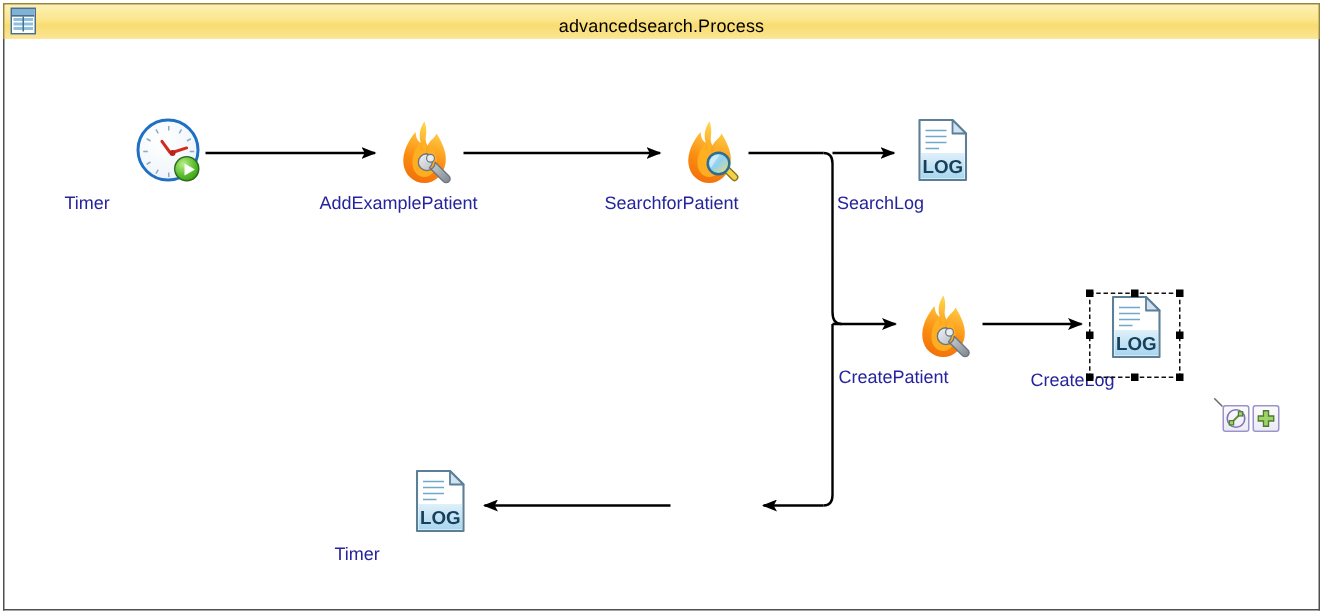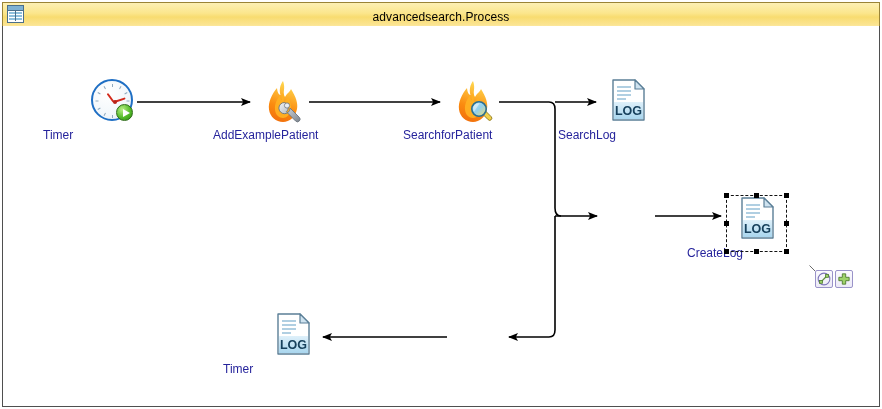--- a/index.html
+++ b/index.html
@@ -407,20 +407,38 @@
             <line x1="5" y1="16" x2="19" y2="16"></line>
             <line x1="5" y1="20" x2="14" y2="20"></line>
           </g>
           <rect x="2" y="23" width="29" height="17" fill="url(#band1)"></rect>
           <text x="16.5" y="36" font-family="Liberation Sans, sans-serif" font-size="12.5" font-weight="bold" fill="#17405c" text-anchor="middle">LOG</text>
         </svg>
       </div>
       <div class="node-label">SearchLog</div>
     </div>
 
+    <div class="node" style="left:626px; top:168px;">
+      <div class="glyph">
+        <svg class="flame-wrap" viewBox="0 0 48 48">
+          <path d="M24,3 C27,11 23,14 26,19 C28,15 31,14 32,11
+                   C37,19 39,25 38,31 C36.5,39 30.5,44 24,44
+                   C17,44 11,39 10,31.5 C9,24 13,16 18,10
+                   C18.5,15 20,16.5 21.5,17 C20,12 21,7 24,3 Z" fill="url(#fl1)"></path>
+          <path d="M24,15 C26,19 24,21 25.5,24 C27,21.5 28.5,21 29,19.5
+                   C31.5,24 32.5,28 32,31.5 C31,37 27.5,40 24,40
+                   C20,40 16.5,37 16,31.8 C15.5,26 18,21 21,17.5
+                   C21.2,21 22,22 23,22.3 C22,19 22.5,17 24,15 Z" fill="#ffb122" opacity="0.92"></path>
+          <path d="M25.5,24.5 a5.6,5.6 0 1,0 5.6,5.6 l9.2,9.2 a2.6,2.6 0 0,1 -3.7,3.7
+                   l-9.2,-9.2 a5.6,5.6 0 0,0 -1.9,-9.3 Z" fill="url(#wr1)" stroke="#6d757e" stroke-width="0.9" stroke-linejoin="round"></path>
+          <circle cx="28" cy="27.5" r="2.6" fill="#e9edf1" stroke="#6d757e" stroke-width="0.8"></circle>
+        </svg>
+      </div>
+      <div class="node-label">CreatePatient</div>
+    </div>
 
     <div class="node" style="left:754px; top:170px;">
       <div class="glyph">
         <svg class="doc-icon" viewBox="0 0 33 42">
           <path d="M1,1 L23,1 L32,10 L32,41 L1,41 Z" fill="#ffffff" stroke="#5b7f97" stroke-width="1.4" stroke-linejoin="round"></path>
           <path d="M23,1 L23,10 L32,10 Z" fill="#cfe3f0" stroke="#5b7f97" stroke-width="1.2" stroke-linejoin="round"></path>
           <g stroke="#6fa8cb" stroke-width="1.1">
             <line x1="5" y1="8" x2="19" y2="8"></line>
             <line x1="5" y1="12" x2="19" y2="12"></line>
             <line x1="5" y1="16" x2="19" y2="16"></line>

